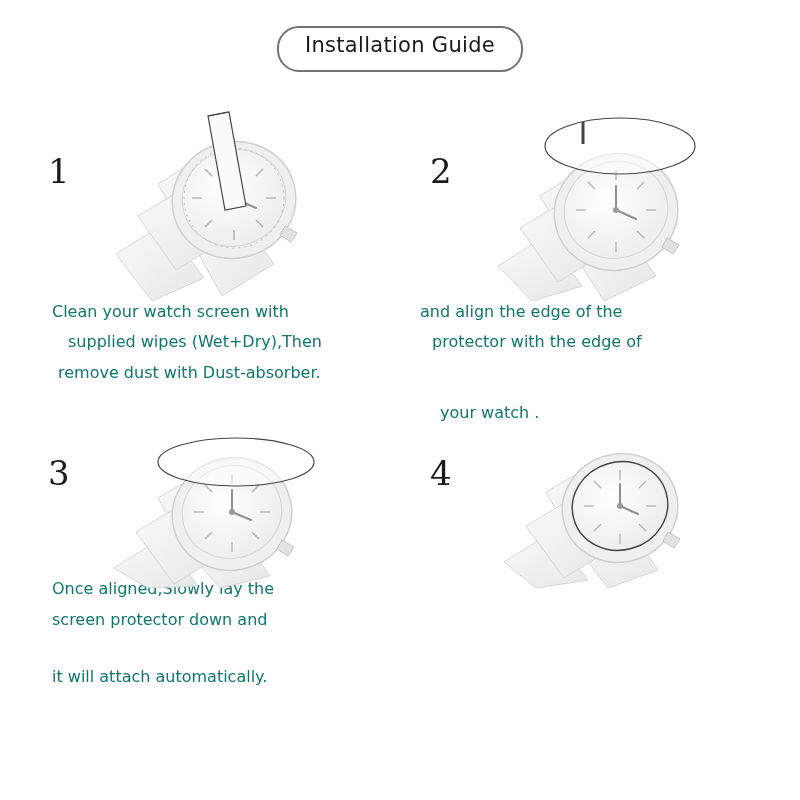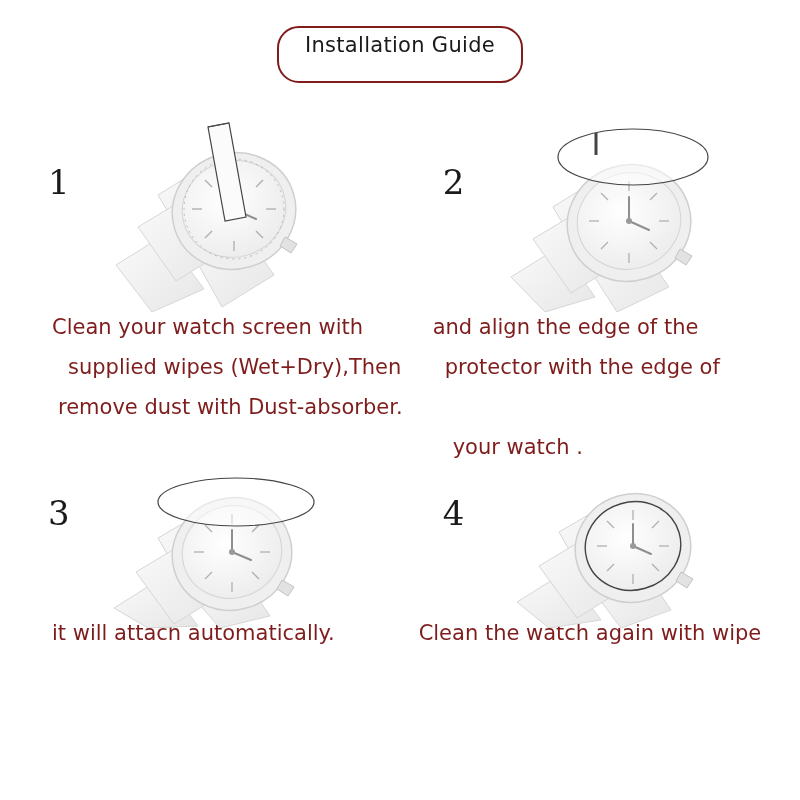--- a/index.html
+++ b/index.html
@@ -17,23 +17,23 @@
   }
 
   
   .title-wrap {
     width: 100%;
     display: flex;
     justify-content: center;
     padding-top: 26px;
   }
   .title-pill {
-    border: 2px solid #7f1d1d;
+    border: 2px solid #737373;
     border-radius: 22px;
-    padding: 7px 26px 25px 26px;
+    padding: 7px 26px 14px 26px;
     font-size: 21px;
     letter-spacing: .3px;
     white-space: nowrap;
     line-height: 1;
   }
 
   
   .grid {
     margin-top: 14px;
     display: grid;
@@ -66,32 +66,32 @@
   .art {
     position: absolute;
     left: 70px;
     top: 0;
     width: 290px;
     height: 215px;
   }
   .cell.row2 .art { height: 150px; }
 
   .caption {
-    font-size: 21px;
+    font-size: 16px;
     line-height: 1.9;
-    color: #7f1d1d;
+    color: #0f766e;
     padding: 0 10px 0 34px;
     margin-top: -4px;
   }
   .caption .line { display: block; white-space: pre; }
   .cap-center .line { text-align: left; }
 
   
   .cell1 .caption .line:nth-child(2) { padding-left: 0px; margin-left: 16px; }
-  .cell1 .caption .line:nth-child(3) { padding-left: 6px; text-align: center; }
+  .cell1 .caption .line:nth-child(3) { padding-left: 6px; }
 
   .cell2 .caption { padding-left: 20px; }
   .cell2 .caption .line:nth-child(2) { padding-left: 12px; }
   .cell2 .caption .line:nth-child(3) { padding-left: 20px; margin-top: 40px; }
   .cell2 .caption .line:nth-child(4) { padding-left: 30px; margin-top: 36px; }
 
   .cell3 .caption .line:nth-child(2) { padding-left: 0px; }
   .cell3 .caption .line:nth-child(3) { padding-left: 0px; margin-top: 27px; }
 
   .cell4 .caption { padding-left: 6px; }
@@ -239,20 +239,22 @@
             <line x1="144" y1="84" x2="163" y2="92"></line>
           </g>
           <circle cx="144" cy="84" r="3" fill="#9a9a9a"></circle>
           <path d="M194,112 l12,7 -6,9 -11,-7 z" fill="#e2e2e2" stroke="#c2c2c2"></path>
 
           <ellipse cx="148" cy="34" rx="78" ry="24" fill="rgba(255,255,255,0.5)" stroke="#444" stroke-width="1.2"></ellipse>
         </svg>
       </div>
     </div>
     <div class="caption">
+      <span class="line">Once aligned,Slowly lay the</span>
+      <span class="line">screen protector down and</span>
       <span class="line">it will attach automatically.</span>
     </div>
   </div>
 
   <div class="cell cell4 row2">
     <div class="figure">
       <div class="step-num">4</div>
       <div class="art">
         <svg viewBox="0 0 290 160" width="290" height="160">
           <g>
@@ -276,17 +278,16 @@
           <g stroke="#8f8f8f" stroke-width="2" stroke-linecap="round">
             <line x1="150" y1="78" x2="150" y2="56"></line>
             <line x1="150" y1="78" x2="168" y2="86"></line>
           </g>
           <circle cx="150" cy="78" r="3" fill="#9a9a9a"></circle>
           <path d="M198,104 l12,7 -6,9 -11,-7 z" fill="#e2e2e2" stroke="#c2c2c2"></path>
         </svg>
       </div>
     </div>
     <div class="caption">
-      <span class="line">Clean the watch again with wipe</span>
     </div>
   </div>
 
 </div>
 
 </body></html>

